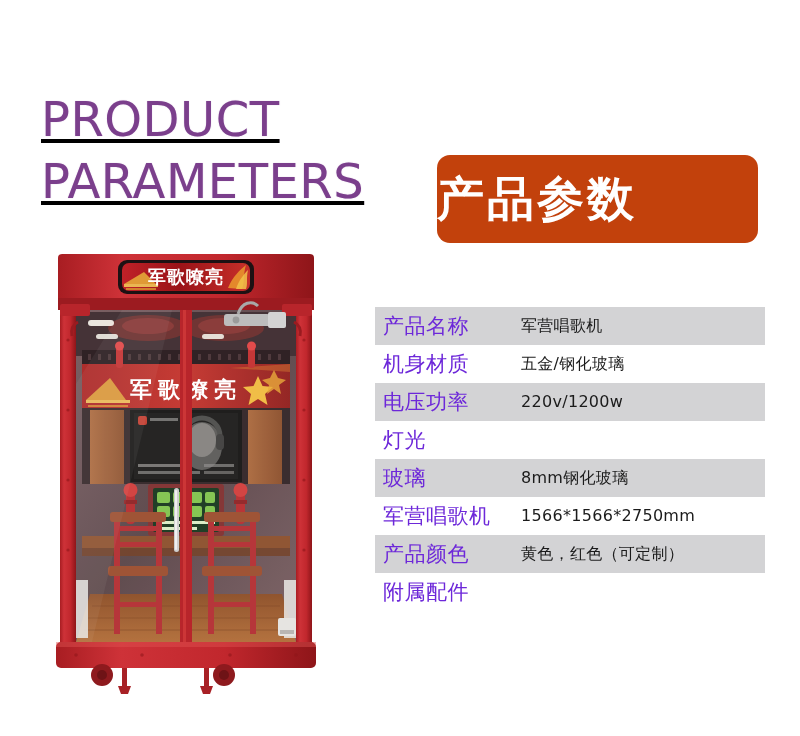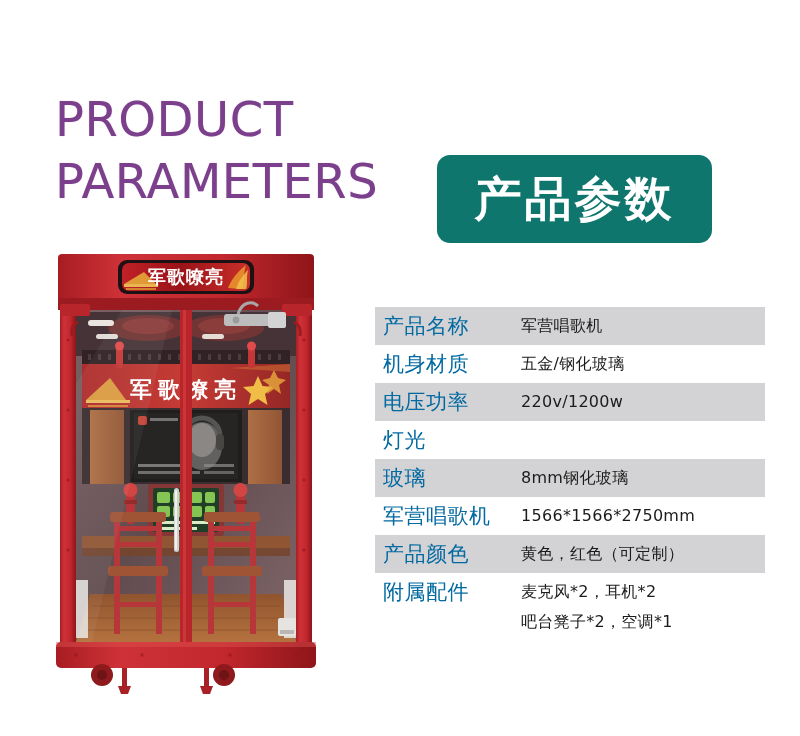--- a/index.html
+++ b/index.html
@@ -13,47 +13,48 @@
     height: 736px;
     position: relative;
     overflow: hidden;
     font-family: "DejaVu Sans", "Liberation Sans", sans-serif;
     -webkit-font-smoothing: antialiased;
   }
 
   
   #heading-block {
     position: absolute;
-    left: 55px;
+    left: 41px;
     top: 88px;
     width: 400px;
+    text-decoration: underline;
   }
   .heading-line {
     font-family: "DejaVu Sans", "Liberation Sans", sans-serif;
     font-size: 48px;
     line-height: 62px;
     letter-spacing: 0.5px;
     color: #7B3F8C;
     font-weight: 400;
     white-space: nowrap;
     text-shadow: 0 0 1px rgba(160,110,175,0.55);
   }
 
   
   #badge {
     position: absolute;
     left: 437px;
     top: 155px;
-    width: 275px;
+    width: 321px;
     height: 88px;
-    background: #0f766e;
+    background: #c2410c;
     border-radius: 13px;
     display: flex;
     align-items: center;
-    justify-content: center;
+    justify-content: flex-start;
     box-sizing: border-box;
   }
   #badge-text {
     color: #ffffff;
     font-size: 47px;
     line-height: 1;
     font-weight: 700;
     letter-spacing: 3px;
     white-space: nowrap;
     font-family: "DejaVu Sans", "Liberation Sans", sans-serif;
@@ -74,21 +75,21 @@
     padding: 4px 0 4px 8px;
     min-height: 38px;
   }
   .spec-row.shaded { background: #d3d3d5; }
   .spec-row.plain  { background: #ffffff; }
   .spec-label {
     width: 138px;
     flex: 0 0 138px;
     font-size: 21px;
     line-height: 30px;
-    color: #0369a1;
+    color: #6d28d9;
     white-space: nowrap;
     letter-spacing: 0.5px;
   }
   .spec-value {
     flex: 1 1 auto;
     font-size: 16px;
     line-height: 30px;
     color: #1b1b1b;
     white-space: nowrap;
     letter-spacing: 0.3px;
@@ -149,24 +150,20 @@
     <div class="spec-value">1566*1566*2750mm</div>
   </div>
 
   <div class="spec-row shaded">
     <div class="spec-label">产品颜色</div>
     <div class="spec-value">黄色，红色（可定制）</div>
   </div>
 
   <div class="spec-row plain tall">
     <div class="spec-label">附属配件</div>
-    <div class="spec-value">
-      <span class="vline">麦克风*2，耳机*2</span>
-      <span class="vline">吧台凳子*2，空调*1</span>
-    </div>
   </div>
 
 </div>
 
 <div id="product-image">
   <svg id="booth-svg" viewBox="0 0 268 452" xmlns="http://www.w3.org/2000/svg">
     <defs>
       <linearGradient id="redBody" x1="0" y1="0" x2="1" y2="0">
         <stop offset="0" stop-color="#A81D22"></stop>
         <stop offset="0.25" stop-color="#CE3238"></stop>

